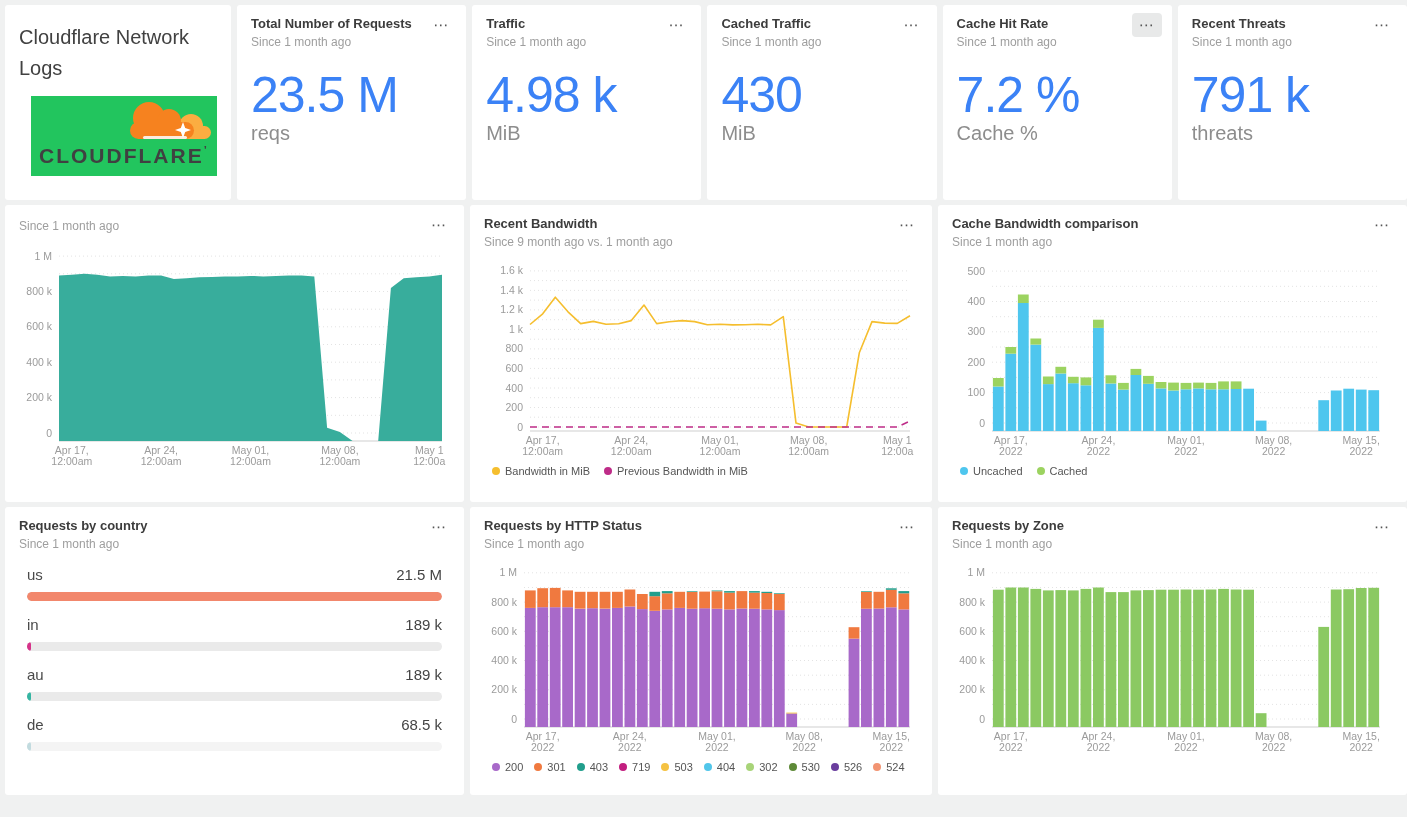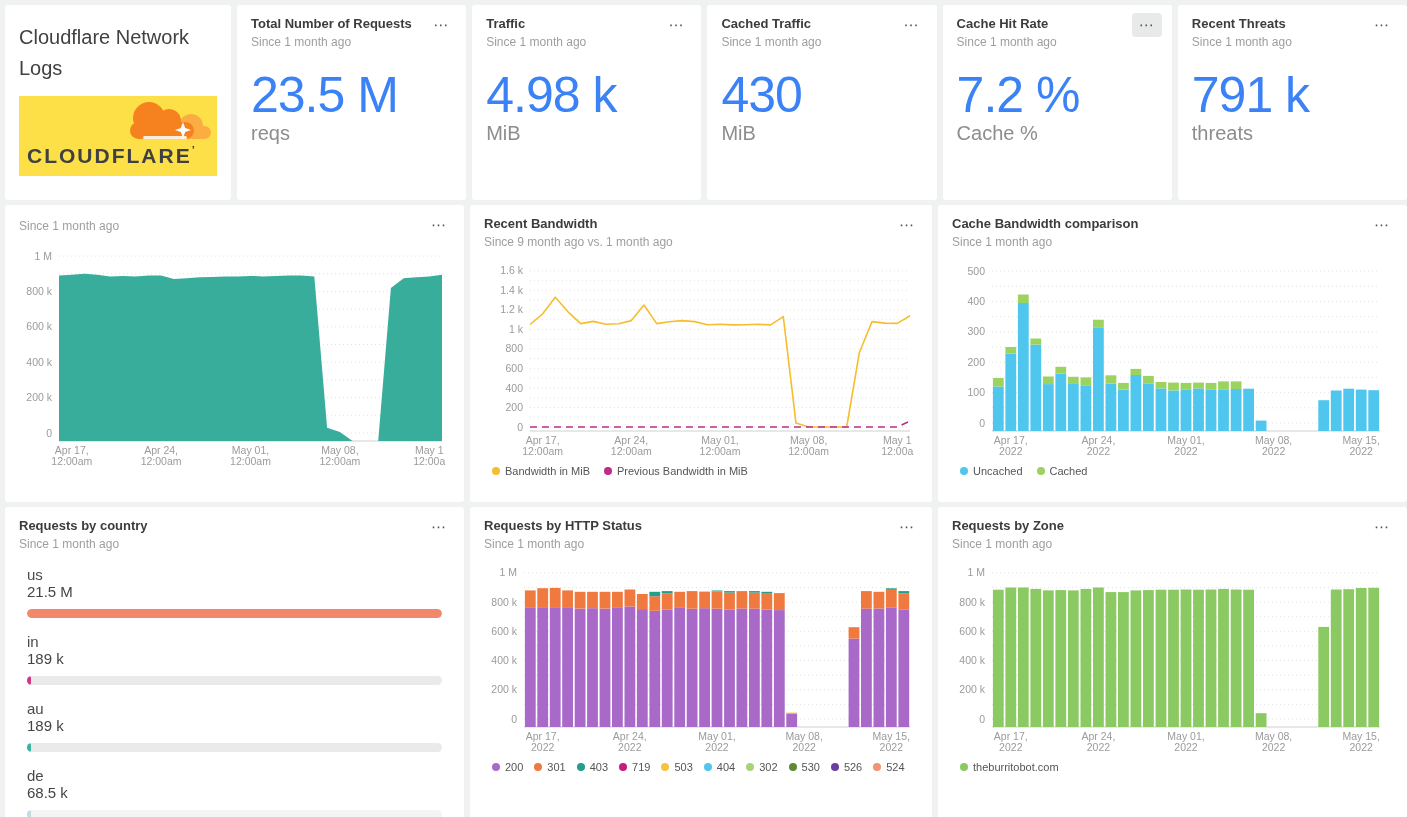--- a/index.html
+++ b/index.html
@@ -22,38 +22,38 @@
   .menu{
     position:absolute;top:8px;right:10px;color:#555;font-size:15px;
     line-height:18px;padding:3px 7px;border-radius:4px;cursor:pointer;letter-spacing:1px;
   }
   .menu.hover{background:#e8e9e9;}
   
   .stat-value{font-size:50px;color:#3b82f6;margin-top:20px;letter-spacing:-1px;line-height:1.05;}
   .stat-unit{font-size:20px;color:#8d8d8d;margin-top:0;}
   
   .brand-title{font-size:20px;color:#414141;font-weight:400;line-height:1.55;margin-top:6px;}
-  .logo-box{margin-top:12px;background:#fde047;height:80px;position:relative;overflow:hidden;}
+  .logo-box{margin-top:12px;background:#22c55e;height:80px;position:relative;overflow:hidden;margin-left:12px;}
   .logo-cloud{position:absolute;right:2px;top:0;}
   .logo-text{
     position:absolute;left:8px;bottom:8px;font-size:21px;font-weight:700;
     color:#404041;letter-spacing:2px;
   }
   .logo-mark{font-size:11px;vertical-align:top;color:#404041;}
   
   svg.chart{display:block;width:100%;margin-top:6px;}
   text.tick{font-size:10.5px;fill:#9b9b9b;}
   .legend{display:flex;flex-wrap:nowrap;gap:14px;align-items:center;
     font-size:11px;color:#555;margin-top:4px;padding-left:8px;white-space:nowrap;}
   .legend.tight{gap:11px;}
   .leg-item{display:inline-flex;align-items:center;cursor:pointer;}
   .leg-item .dot{width:8px;height:8px;border-radius:50%;display:inline-block;margin-right:5px;flex:none;}
   
   .c-row{margin-top:15px;padding:0 8px;}
-  .c-head{display:flex;justify-content:space-between;font-size:15px;color:#4a4a4a;margin-bottom:9px;flex-direction:column;}
+  .c-head{display:flex;justify-content:space-between;font-size:15px;color:#4a4a4a;margin-bottom:9px;}
   .c-val{color:#444;}
   .c-bar{height:9px;border-radius:5px;background:#eaeaea;position:relative;overflow:hidden;}
   .c-fill{height:100%;border-radius:5px;position:absolute;left:0;top:0;}
 </style>
 </head>
 <body>
 
 <div class="grid" id="row1">
   <div class="panel">
     <div class="brand-title">Cloudflare Network Logs</div>
@@ -546,20 +546,14 @@
         <rect x="266.1" y="31.9" width="10.8" height="138.1" fill="#8bc962"></rect>
         <rect x="278.7" y="32.5" width="10.8" height="137.5" fill="#8bc962"></rect>
         <rect x="291.2" y="32.7" width="10.8" height="137.3" fill="#8bc962"></rect>
         <rect x="303.7" y="156.2" width="10.8" height="13.8" fill="#8bc962"></rect>
         <rect x="366.3" y="69.9" width="10.8" height="100.1" fill="#8bc962"></rect>
         <rect x="378.8" y="32.5" width="10.8" height="137.5" fill="#8bc962"></rect>
         <rect x="391.3" y="32.2" width="10.8" height="137.8" fill="#8bc962"></rect>
         <rect x="403.8" y="31.0" width="10.8" height="139.0" fill="#8bc962"></rect>
         <rect x="416.3" y="30.8" width="10.8" height="139.2" fill="#8bc962"></rect>
       </svg>
-    <div class="legend">
-        <span class="leg-item">
-          <span class="dot" style="background: rgb(139, 201, 98);"></span>
-          <span>theburritobot.com</span>
-        </span>
-      </div>
   </div>
 </div>
 
 </body></html>

